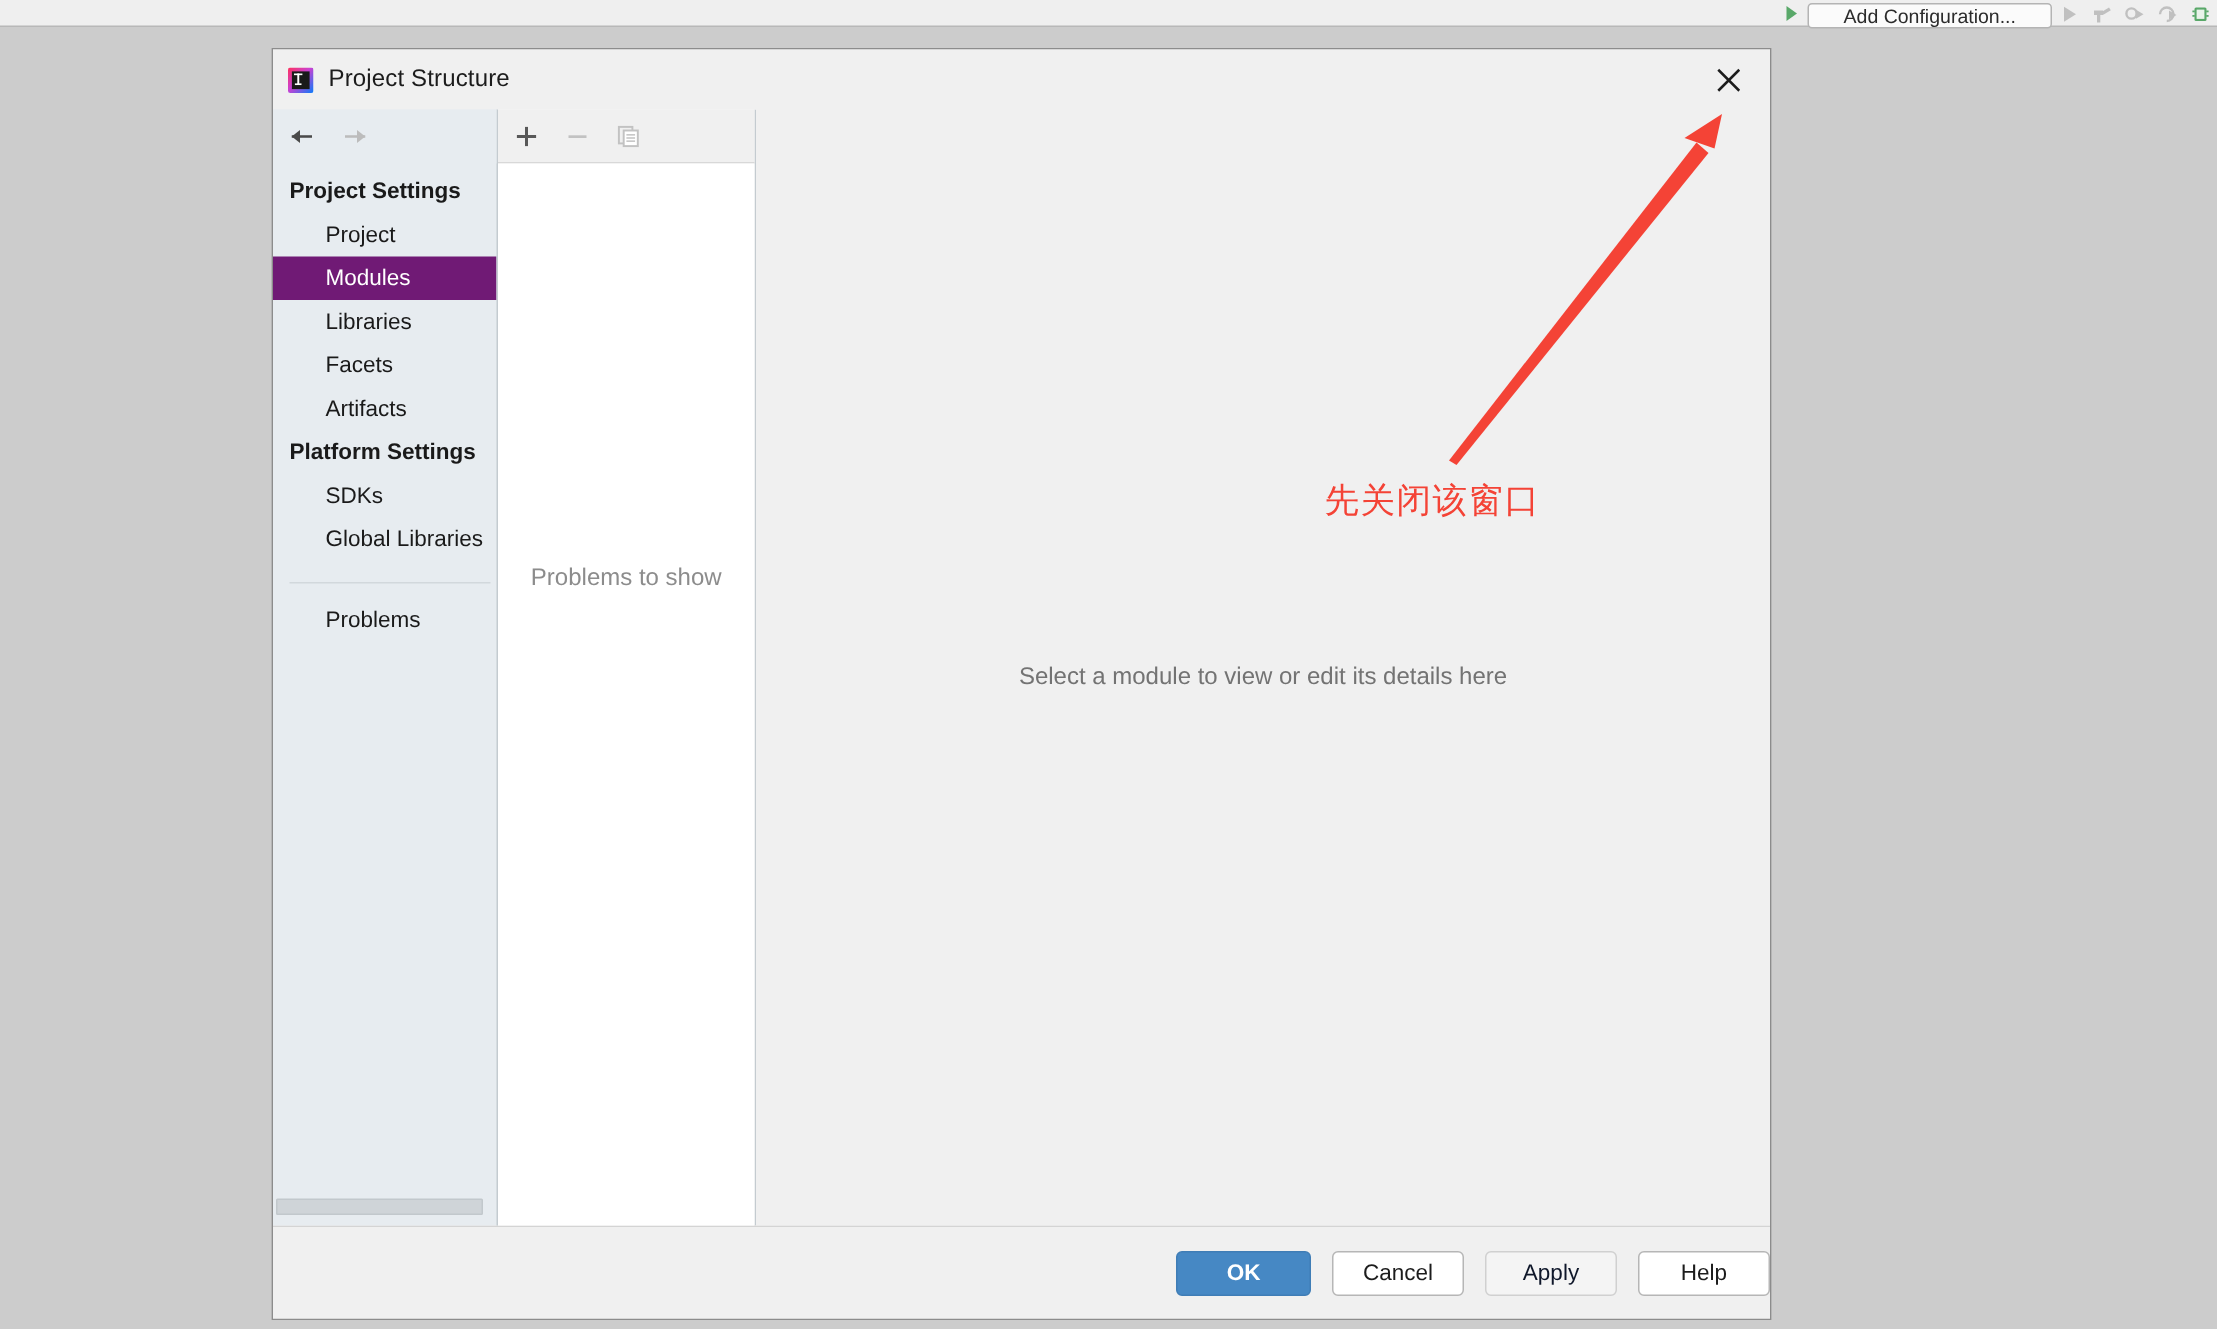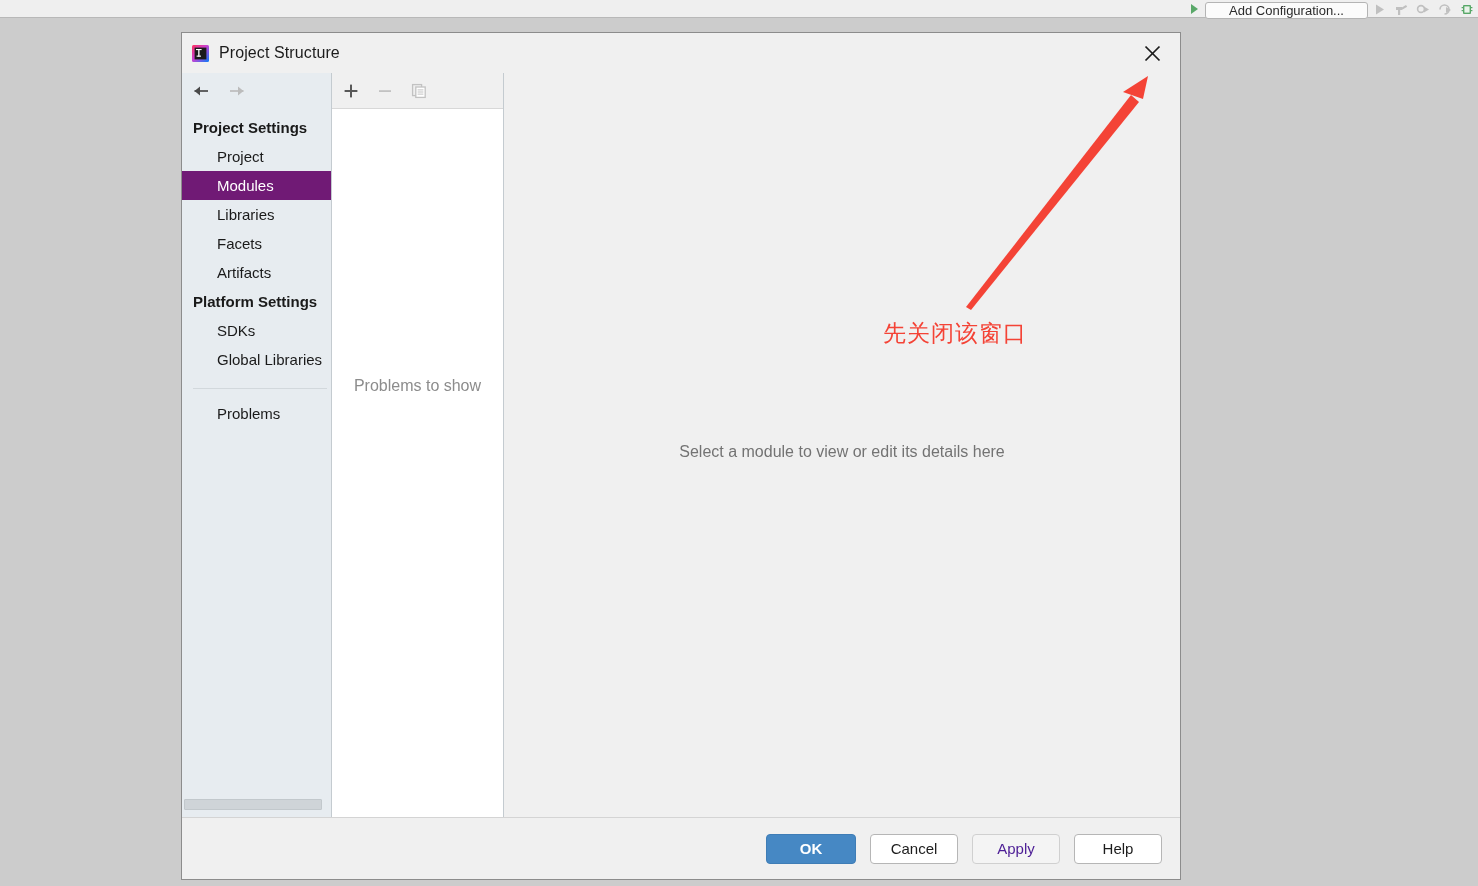--- a/index.html
+++ b/index.html
@@ -245,21 +245,20 @@
 
   
   .btnbar {
     height: 62px;
     flex: 0 0 62px;
     background: #f0f0f0;
     border-top: 1px solid #d4d4d4;
     display: flex;
     align-items: center;
     justify-content: flex-end;
-    padding-right: 18px;
     gap: 14px;
     box-sizing: border-box;
   }
   .btn {
     height: 30px;
     min-width: 88px;
     border-radius: 4px;
     border: 1px solid #b6b6b6;
     background: #ffffff;
     font-size: 15px;
@@ -270,21 +269,21 @@
     box-sizing: border-box;
   }
   .btn.primary {
     background: #4688c4;
     border-color: #3f7db6;
     color: #ffffff;
     font-weight: bold;
     min-width: 90px;
   }
   .btn.disabled {
-    color: #4c1d95;
+    color: #0f172a;
     border-color: #d0d0d0;
     background: #f4f4f4;
     cursor: default;
     text-align: center;
   }
 
   
   .annot-layer {
     position: absolute;
     left: 0; top: 0;

